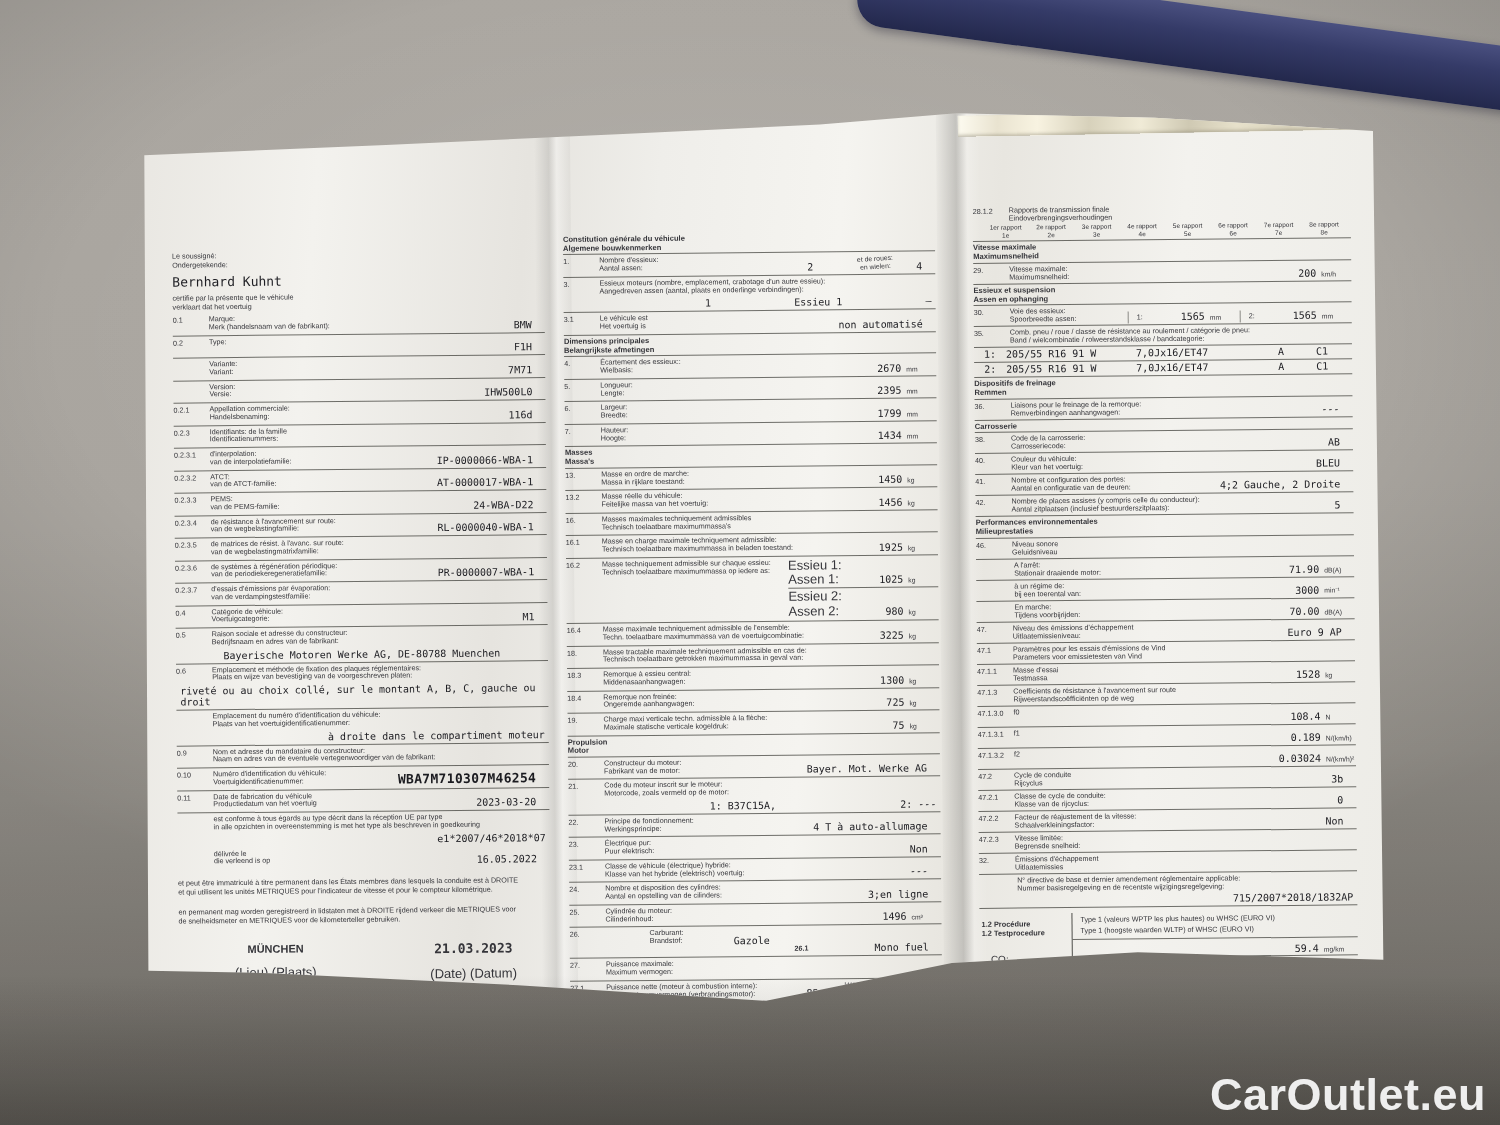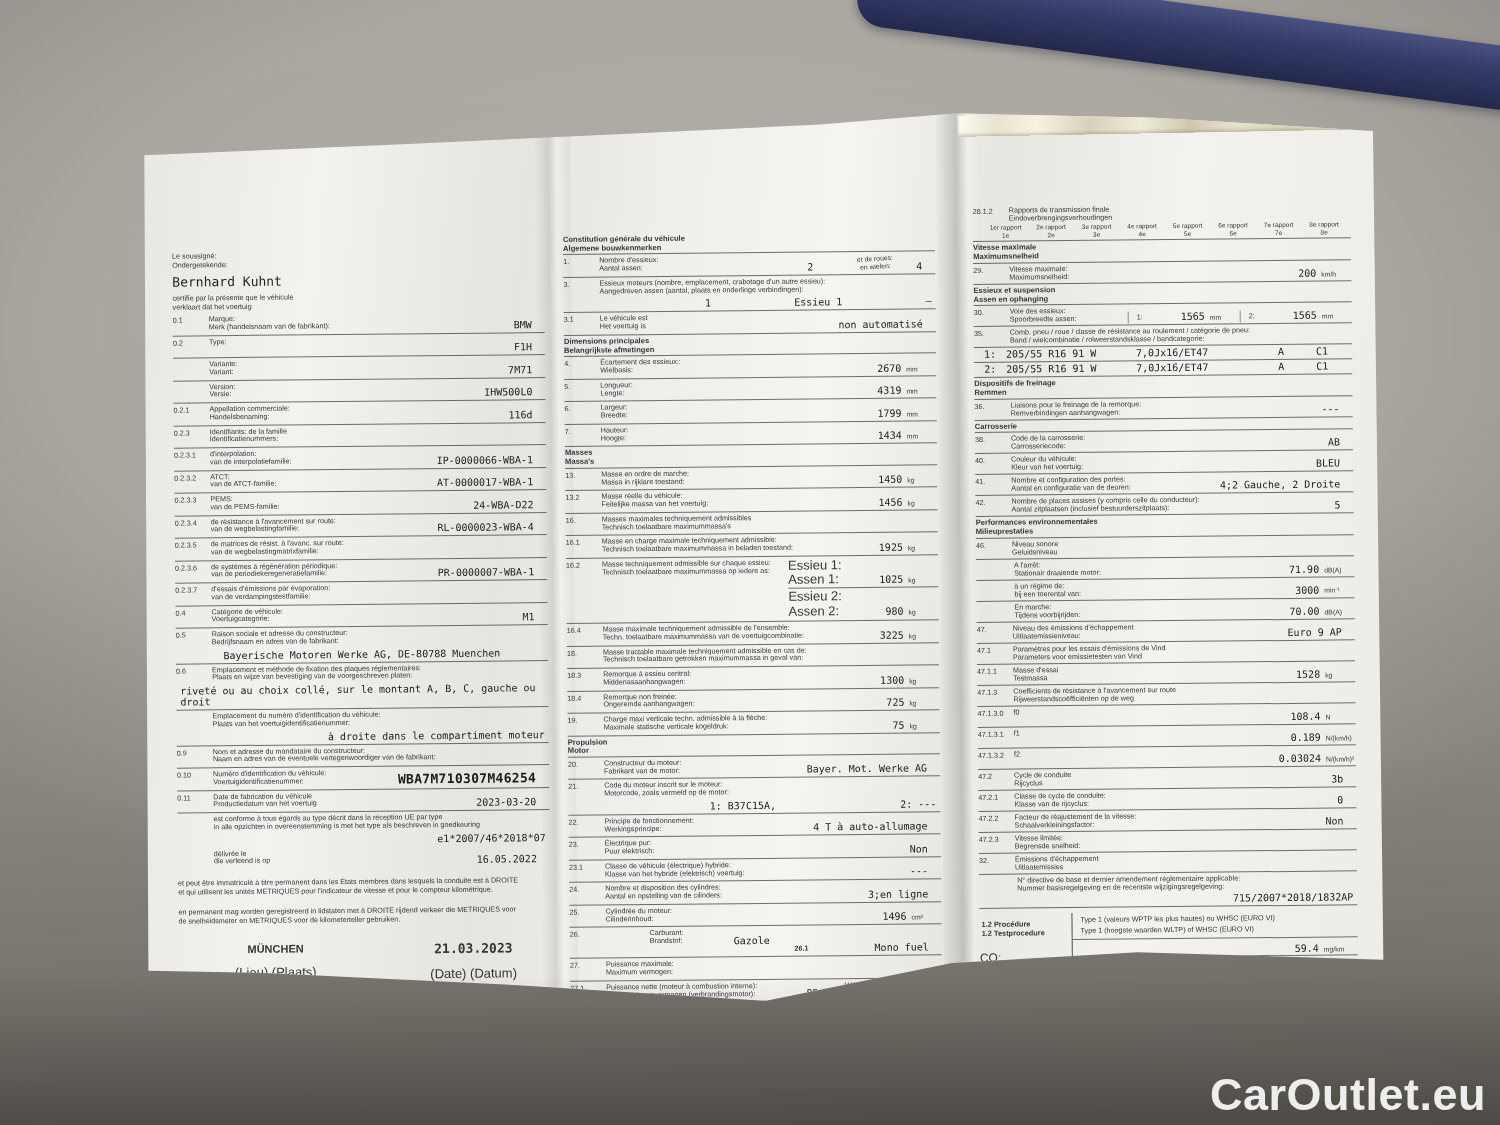--- a/index.html
+++ b/index.html
@@ -74,21 +74,21 @@
   .pdate{font-family:"DejaVu Sans Mono",monospace;font-size:13px;font-weight:bold;text-align:center;}
   .sigblock{border-bottom:1px solid rgba(72,72,66,0.78);padding:2px 6px 3px;}
   .sigflex{display:flex;justify-content:space-between;align-items:flex-end;}
   .sigleft{text-align:center;padding-left:40px;}
   .sigright{text-align:center;padding-right:10px;}
   .role{font-size:8px;font-weight:bold;line-height:1.25;}
   .sigcap{font-size:7.2px;line-height:1.2;padding-top:8px;}
   .proc{display:flex;border-bottom:1px solid rgba(60,60,56,0.9);margin-top:5px;}
   .procL{width:92px;flex:none;border-right:1px solid rgba(60,60,56,0.9);display:flex;flex-direction:column;}
   .procTitle{font-size:7.4px;font-weight:bold;line-height:1.25;padding:6px 2px 2px;height:26px;}
-  .prock{font-size:12px;height:17px;display:flex;align-items:flex-end;padding-bottom:2px;}
+  .prock{font-size:10px;height:17px;display:flex;align-items:flex-end;padding-bottom:2px;margin-left:11px;}
   .procR{flex:1;display:flex;flex-direction:column;}
   .proch{font-size:7.2px;line-height:1.5;padding:2px 0 0 8px;border-bottom:1px solid rgba(72,72,66,0.78);height:24px;}
   .procrow{display:flex;justify-content:flex-end;align-items:flex-end;height:17px;border-bottom:1px solid rgba(72,72,66,0.78);}
   .procrow:last-child{border-bottom:none;}
   .tirerow{display:flex;align-items:flex-end;font-family:"DejaVu Sans Mono",monospace;font-size:10px;color:#1b1b20;border-bottom:1px solid rgba(72,72,66,0.78);padding:1px 0 2px;}
   .tk{width:22px;padding-left:10px;flex:none;}
   .tsize{width:130px;flex:none;}
   .trim{width:110px;flex:none;}
   .ta{width:70px;flex:none;text-align:center;}
   .tc{flex:1;}
@@ -203,21 +203,21 @@
         </div>
         <span class="val">24-WBA-D22</span>
         <span class="unit n"></span>
       </div>
       <div class="row">
         <span class="num">0.2.3.4</span>
         <div class="lbl">
           <div class="fr">de résistance à l'avancement sur route:</div>
           <div class="nl">van de wegbelastingfamilie:</div>
         </div>
-        <span class="val">RL-0000023-WBA-4</span>
+        <span class="val">RL-0000040-WBA-1</span>
         <span class="unit n"></span>
       </div>
       <div class="row">
         <span class="num">0.2.3.5</span>
         <div class="lbl">
           <div class="fr">de matrices de résist. à l'avanc. sur route:</div>
           <div class="nl">van de wegbelastingmatrixfamilie:</div>
         </div>
       </div>
       <div class="row">
@@ -426,21 +426,21 @@
         </div>
         <span class="val">2670</span>
         <span class="unit w">mm</span>
       </div>
       <div class="row">
         <span class="num">5.</span>
         <div class="lbl">
           <div class="fr">Longueur:</div>
           <div class="nl">Lengte:</div>
         </div>
-        <span class="val">4319</span>
+        <span class="val">2395</span>
         <span class="unit w">mm</span>
       </div>
       <div class="row">
         <span class="num">6.</span>
         <div class="lbl">
           <div class="fr">Largeur:</div>
           <div class="nl">Breedte:</div>
         </div>
         <span class="val">1799</span>
         <span class="unit w">mm</span>

